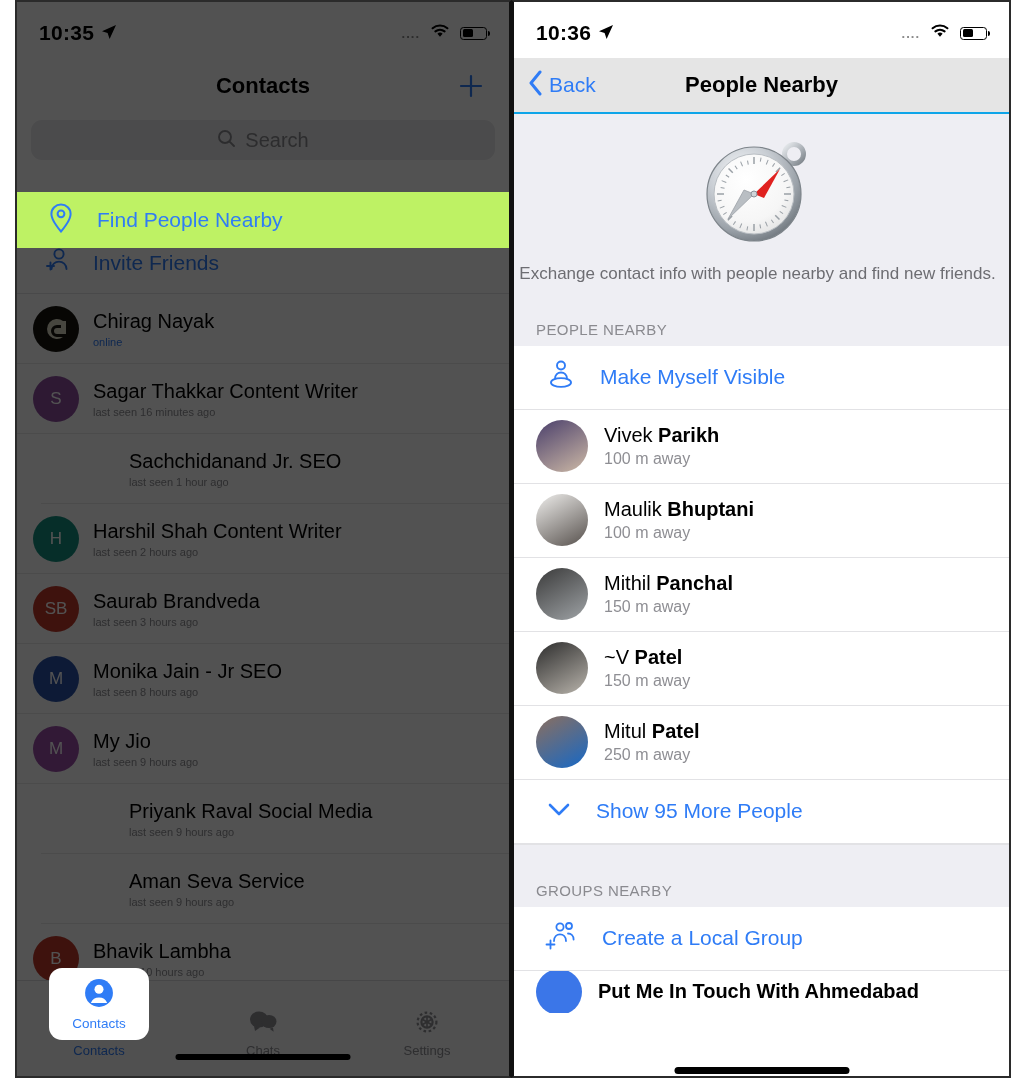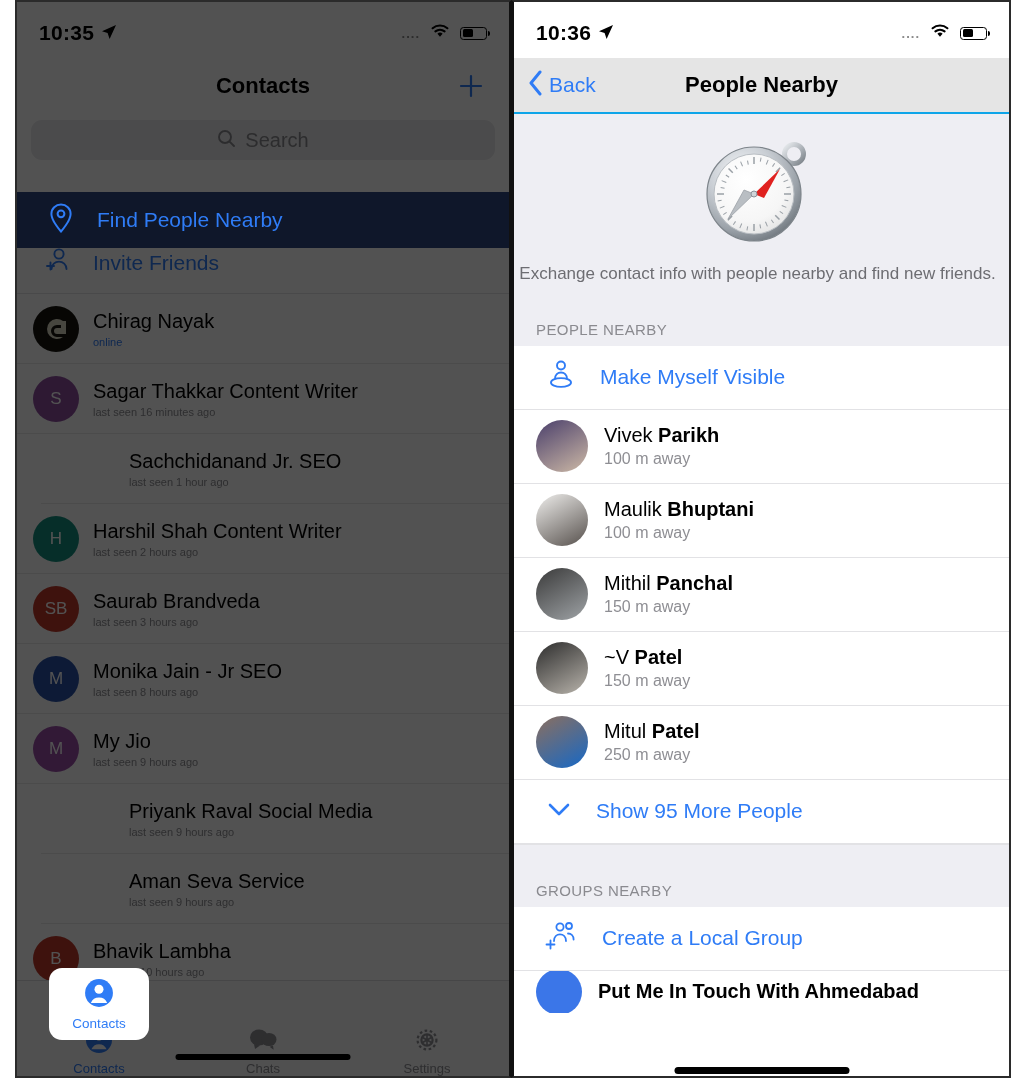--- a/index.html
+++ b/index.html
@@ -48,21 +48,21 @@
   .searchwrap { padding: 6px 14px 16px 14px; }
   .searchbar {
     height: 40px; background: #e9e9eb; border-radius: 11px;
     display: flex; align-items: center; justify-content: center; gap: 9px;
   }
   .searchbar .ph { color:#8a8a8e; font-size: 20px; }
 
   
   .spotlight-row {
     position: absolute; left: 0; top: 190px; width: 100%; height: 56px;
-    background: #0f172a; z-index: 10;
+    background: #bef264; z-index: 10;
     display: flex; align-items: center; padding-left: 30px; gap: 22px;
   }
   .spotlight-row .lbl { color:#2f7cf6; font-size: 21px; }
 
   .row-invite {
     height: 62px; display:flex; align-items:center; padding-left: 26px; gap: 20px;
     border-bottom: 1px solid #e4e4e6;
   }
   .row-invite .lbl { color:#2f7cf6; font-size: 21px; }
 
@@ -78,21 +78,21 @@
     color: #fff; font-size: 17px; font-weight: 500; flex: 0 0 auto;
   }
   .cmeta { display:flex; flex-direction:column; gap: 3px; }
   .cname { font-size: 20px; color:#000; }
   .cstat { font-size: 11px; color:#8e8e93; }
   .cstat.online { color:#2f7cf6; }
 
   .tabbar {
     position:absolute; left:0; bottom:0; width:100%; height: 96px;
     background:#f7f7f8; border-top:1px solid #d8d8dc; z-index:1;
-    display:flex; align-items:flex-end; padding-top: 8px;
+    display:flex; align-items:center; padding-top: 8px;
   }
   .tab { flex:1; display:flex; flex-direction:column; align-items:center; gap:3px; }
   .tab .tl { font-size: 13px; color:#8e8e93; }
   .tab.active .tl { color:#2f7cf6; }
   .home-ind { position:absolute; left:50%; transform:translateX(-50%); bottom:16px;
               width:175px; height:6px; background:#000; border-radius:4px; z-index:3;}
   
   .tab-spot {
     position:absolute; left: 32px; bottom: 36px; width: 100px; height: 72px;
     background:#fff; border-radius: 13px; z-index: 10;

